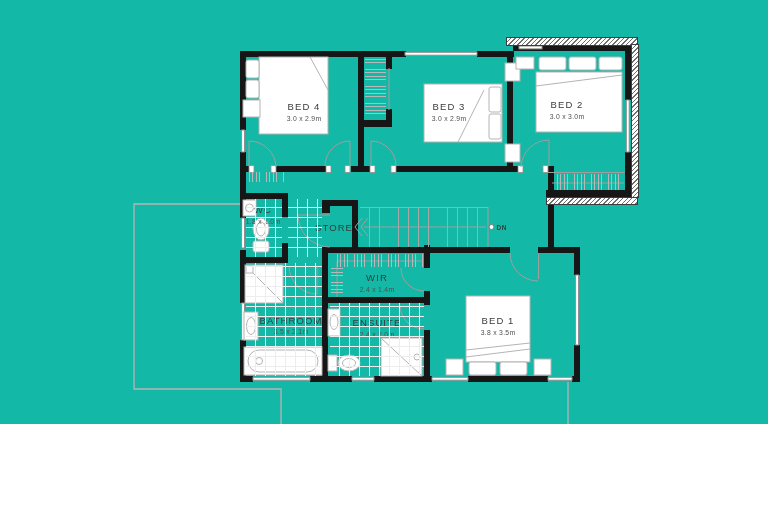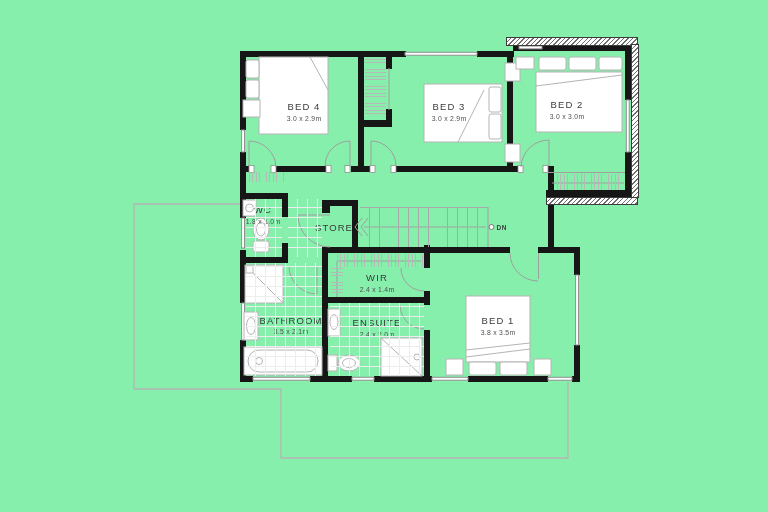--- a/index.html
+++ b/index.html
@@ -1,16 +1,16 @@
 <!DOCTYPE html>
 <html><head>
 <meta charset="utf-8">
 <style>
   html,body{margin:0;padding:0;background:#ffffff;}
-  .canvas{position:relative;width:768px;height:512px;background:#86efac;overflow:hidden;
+  .canvas{position:relative;width:768px;height:424px;background:#14b8a6;overflow:hidden;
           font-family:"Liberation Sans", sans-serif;}
   .layer{position:absolute;}
   
   .vstripes{background:repeating-linear-gradient(90deg, rgba(0,0,0,0) 0 2.6px, #b8b8b8 2.6px 3.4px);}
   .hstripes{background:repeating-linear-gradient(0deg, rgba(0,0,0,0) 0 2.6px, #b8b8b8 2.6px 3.4px);}
   .hatch{background:repeating-linear-gradient(135deg, #ffffff 0 2.2px, #6f6f6f 2.2px 3.2px);
          border:1px solid #3c3c3c;box-sizing:border-box;}
   .treads{background:repeating-linear-gradient(90deg, rgba(0,0,0,0) 0 8.9px, #a8a8a8 8.9px 9.8px);
           border-top:1px solid #a8a8a8;box-sizing:border-box;}
   .tilegrid{background-image:

